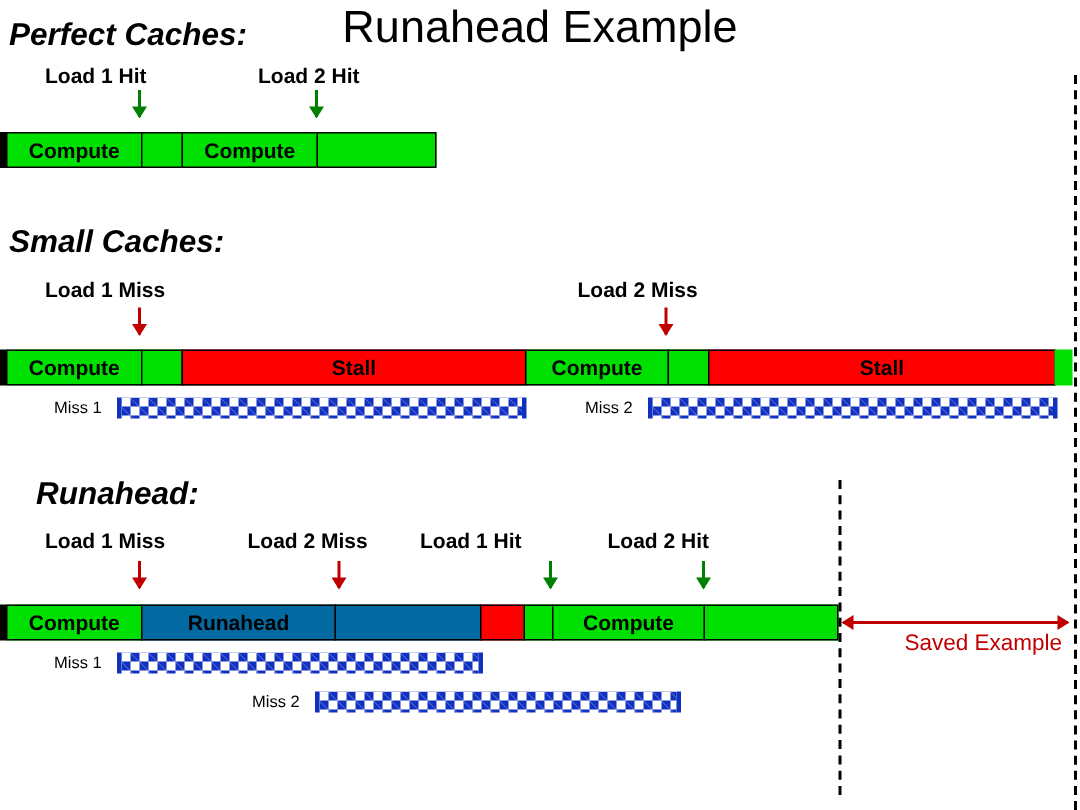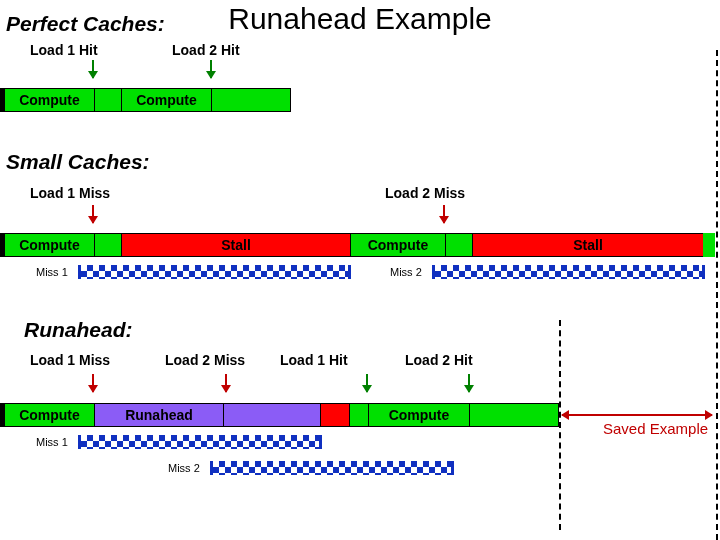--- a/index.html
+++ b/index.html
@@ -57,21 +57,21 @@
     text-align: center;
     font-weight: bold;
     font-size: 14px;
     line-height: 22px;
     overflow: hidden;
     white-space: nowrap;
   }
   .bar.noborder { border: none; }
   .green-bar { background: #00e000; }
   .red-bar { background: #ff0000; }
-  .cyan-bar { background: #8b5cf6; }
+  .cyan-bar { background: #0369a1; }
   .checker {
     position: absolute;
     height: 14px;
     background-image:
       linear-gradient(45deg, #1030c0 25%, transparent 25%, transparent 75%, #1030c0 75%),
       linear-gradient(45deg, #1030c0 25%, #fff 25%, #fff 75%, #1030c0 75%);
     background-size: 12px 12px;
     background-position: 0 0, 6px 6px;
     border-left: 3px solid #1030c0;
     border-right: 3px solid #1030c0;

